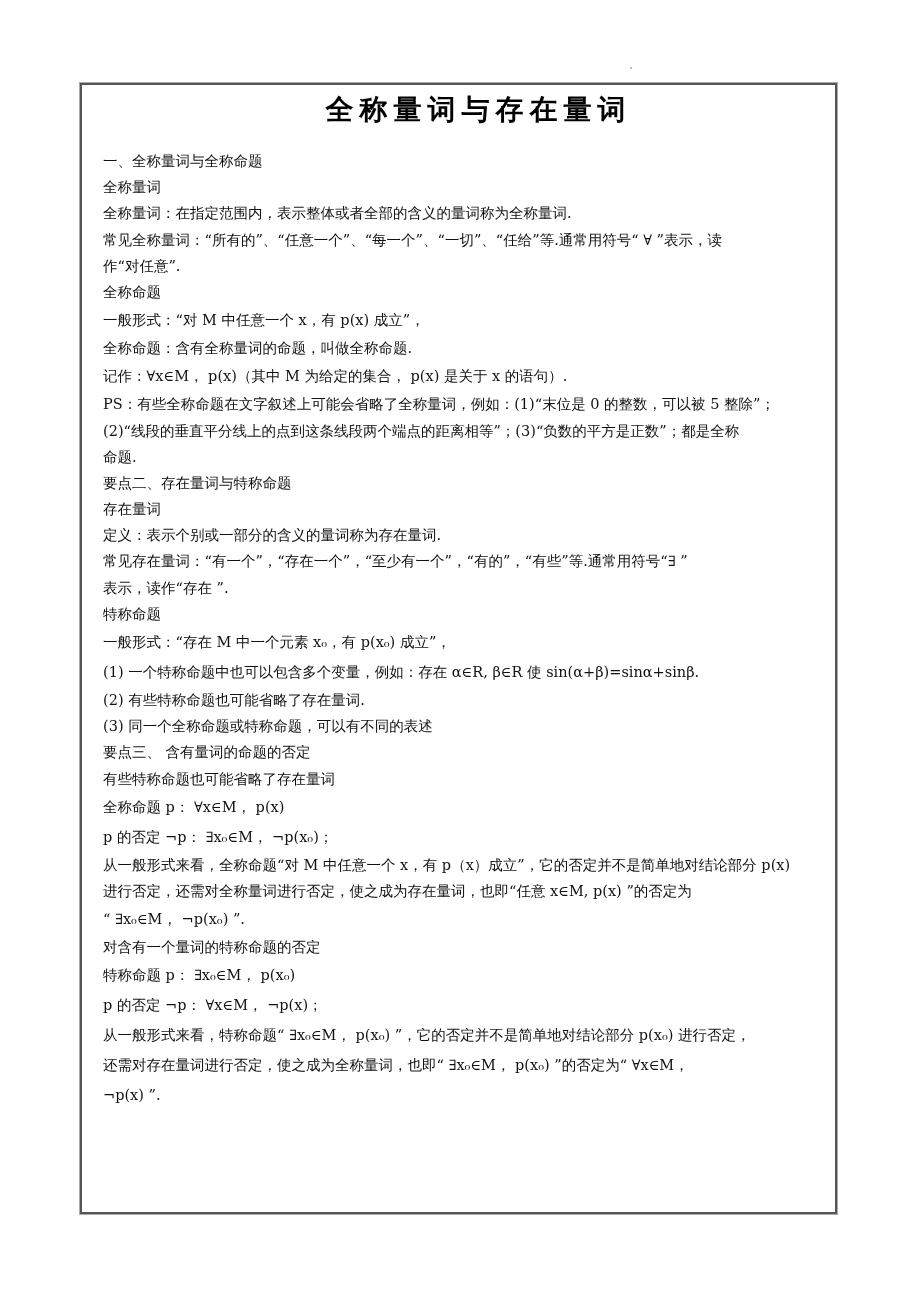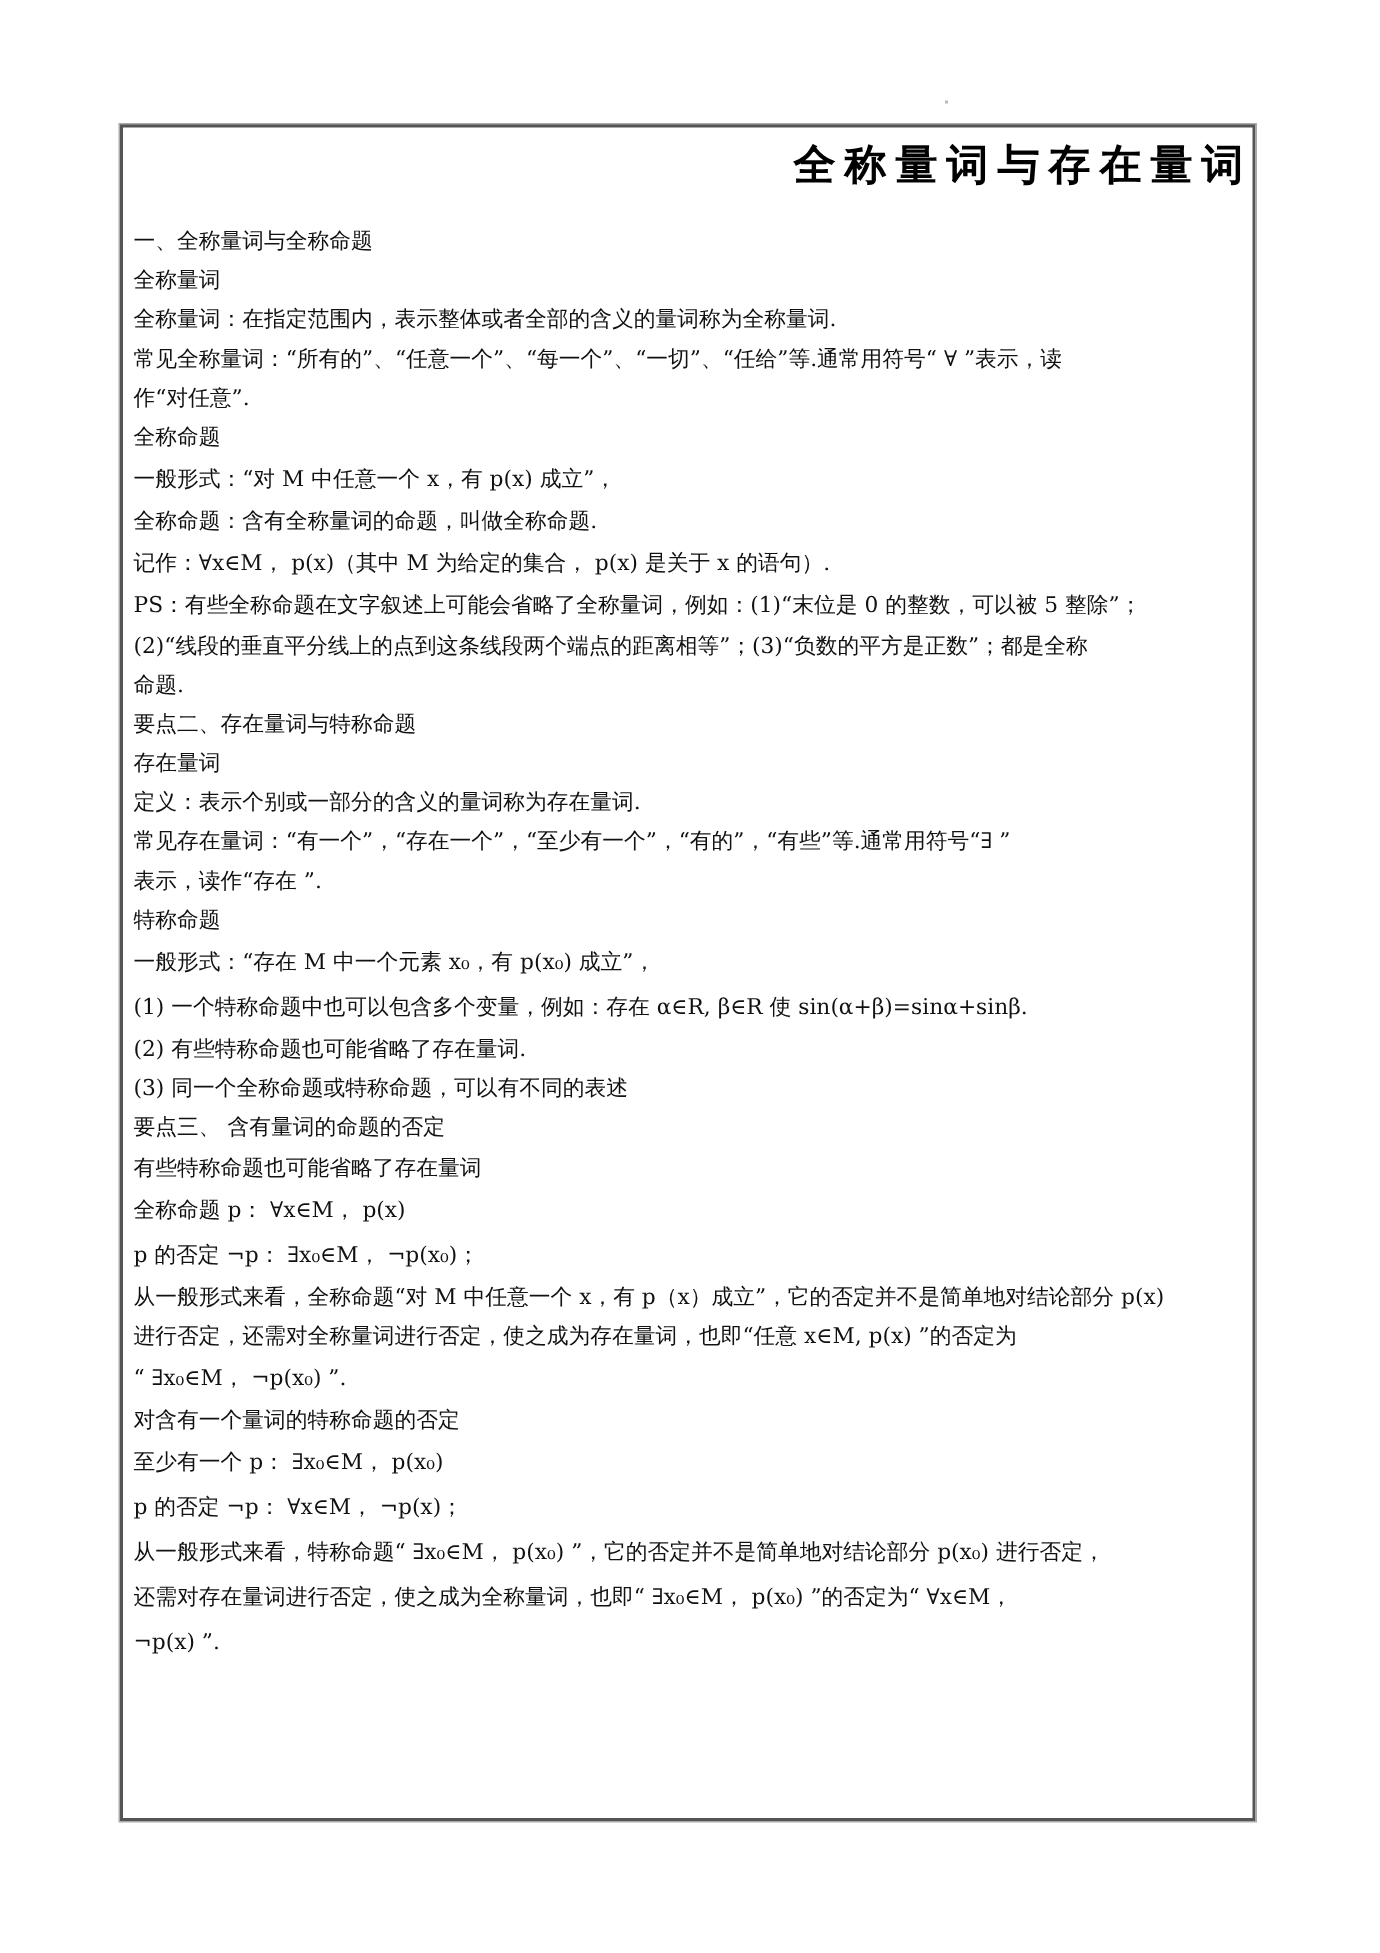--- a/index.html
+++ b/index.html
@@ -1,24 +1,24 @@
 <!DOCTYPE html>
 <html><head>
 <meta charset="utf-8">
 <style>
   html, body { margin: 0; padding: 0; background: #ffffff; }
   body { width: 920px; height: 1302px; position: relative; overflow: hidden;
          font-family: "DejaVu Serif", "Liberation Serif", serif; color: #111; }
   .dot { position: absolute; left: 630px; top: 67px; width: 2px; height: 2px; background: #bbb; }
   .frame { position: absolute; left: 80px; top: 83px; width: 757px; height: 1131px;
            border: 2px solid #555; box-shadow: 0 0 0 1px #aaa; box-sizing: border-box; }
-  .title { position: absolute; left: 0; right: 0; top: 6px; text-align: right;
+  .title { position: absolute; left: 0; right: 0; top: 6px; text-align: center;
            font-family: "DejaVu Sans", "Liberation Sans", sans-serif; font-weight: bold;
            font-size: 28px; letter-spacing: 6px; color: #000; padding-left: 40px; }
-  .content { position: absolute; left: 7px; right: 8px; top: 63px; font-size: 14.5px; }
+  .content { position: absolute; left: 21px; right: 8px; top: 63px; font-size: 14.5px; }
   .line { height: 26.2px; line-height: 26.2px; white-space: nowrap; overflow: visible; }
   .line.tall { height: 30px; line-height: 30px; }
 </style>
 </head>
 <body>
 
 <div class="dot"></div>
 
 <div class="frame">
   <div class="title">全称量词与存在量词</div>
@@ -46,19 +46,19 @@
     <div class="line">(2) 有些特称命题也可能省略了存在量词.</div>
     <div class="line">(3) 同一个全称命题或特称命题，可以有不同的表述</div>
     <div class="line">要点三、 含有量词的命题的否定</div>
     <div class="line">有些特称命题也可能省略了存在量词</div>
     <div class="line tall">全称命题 p： ∀x∈M， p(x)</div>
     <div class="line tall">p 的否定 ¬p： ∃x₀∈M， ¬p(x₀)；</div>
     <div class="line">从一般形式来看，全称命题“对 M 中任意一个 x，有 p（x）成立”，它的否定并不是简单地对结论部分 p(x)</div>
     <div class="line">进行否定，还需对全称量词进行否定，使之成为存在量词，也即“任意 x∈M, p(x) ”的否定为</div>
     <div class="line tall">“ ∃x₀∈M， ¬p(x₀) ”.</div>
     <div class="line">对含有一个量词的特称命题的否定</div>
-    <div class="line tall">至少有一个 p： ∃x₀∈M， p(x₀)</div>
+    <div class="line tall">特称命题 p： ∃x₀∈M， p(x₀)</div>
     <div class="line tall">p 的否定 ¬p： ∀x∈M， ¬p(x)；</div>
     <div class="line tall">从一般形式来看，特称命题“ ∃x₀∈M， p(x₀) ”，它的否定并不是简单地对结论部分 p(x₀) 进行否定，</div>
     <div class="line tall">还需对存在量词进行否定，使之成为全称量词，也即“ ∃x₀∈M， p(x₀) ”的否定为“ ∀x∈M，</div>
     <div class="line tall">¬p(x) ”.</div>
   </div>
 </div>
 
 </body></html>

